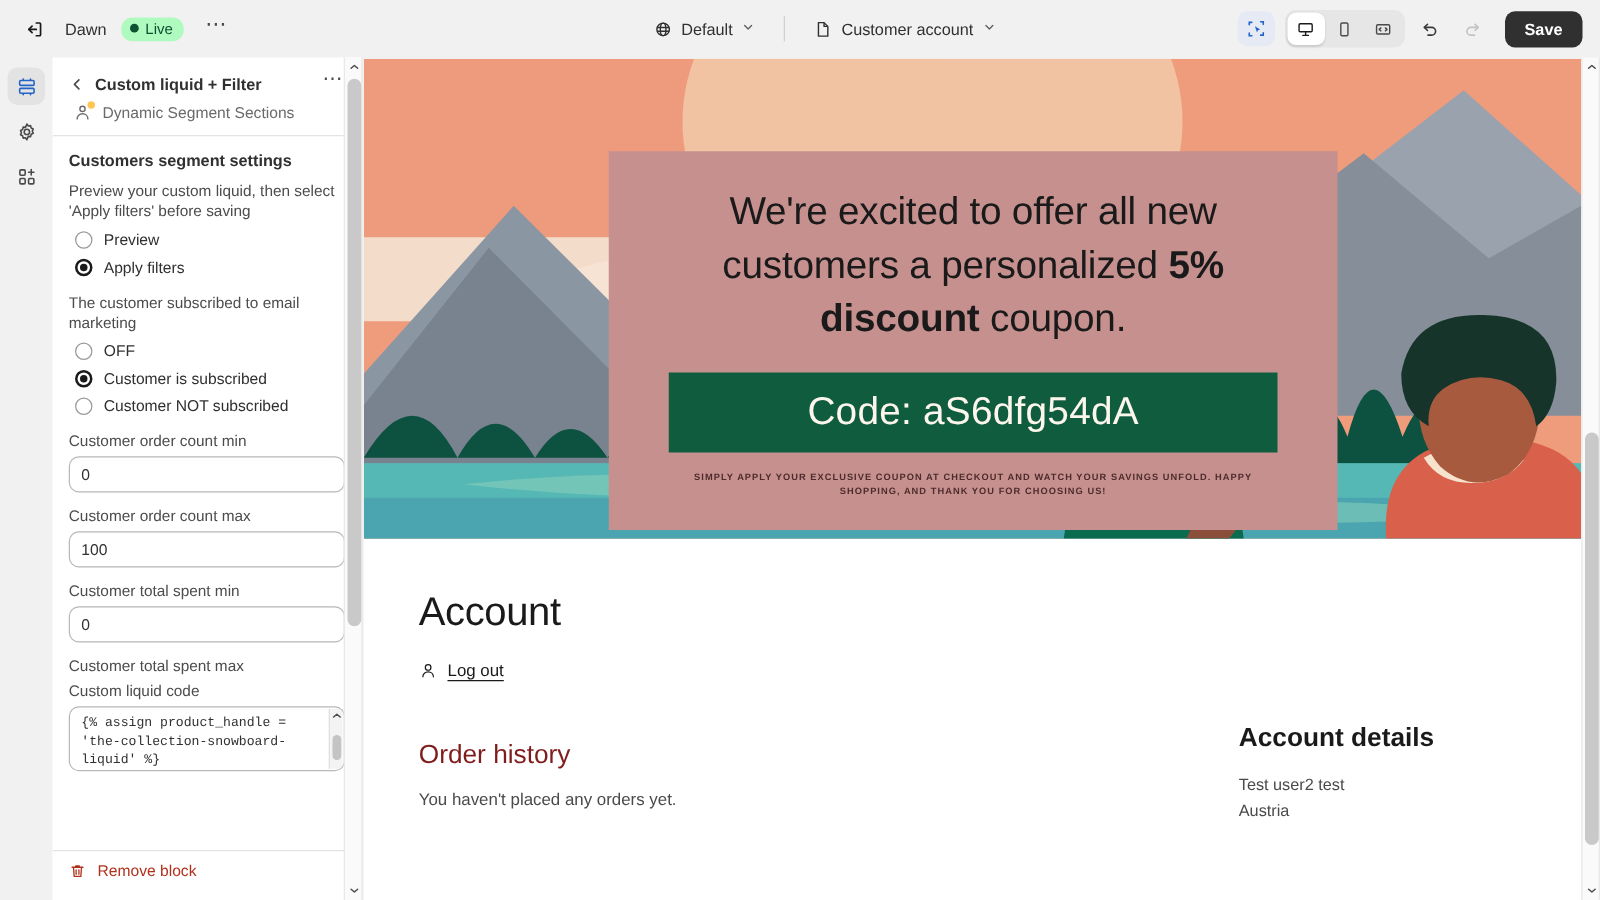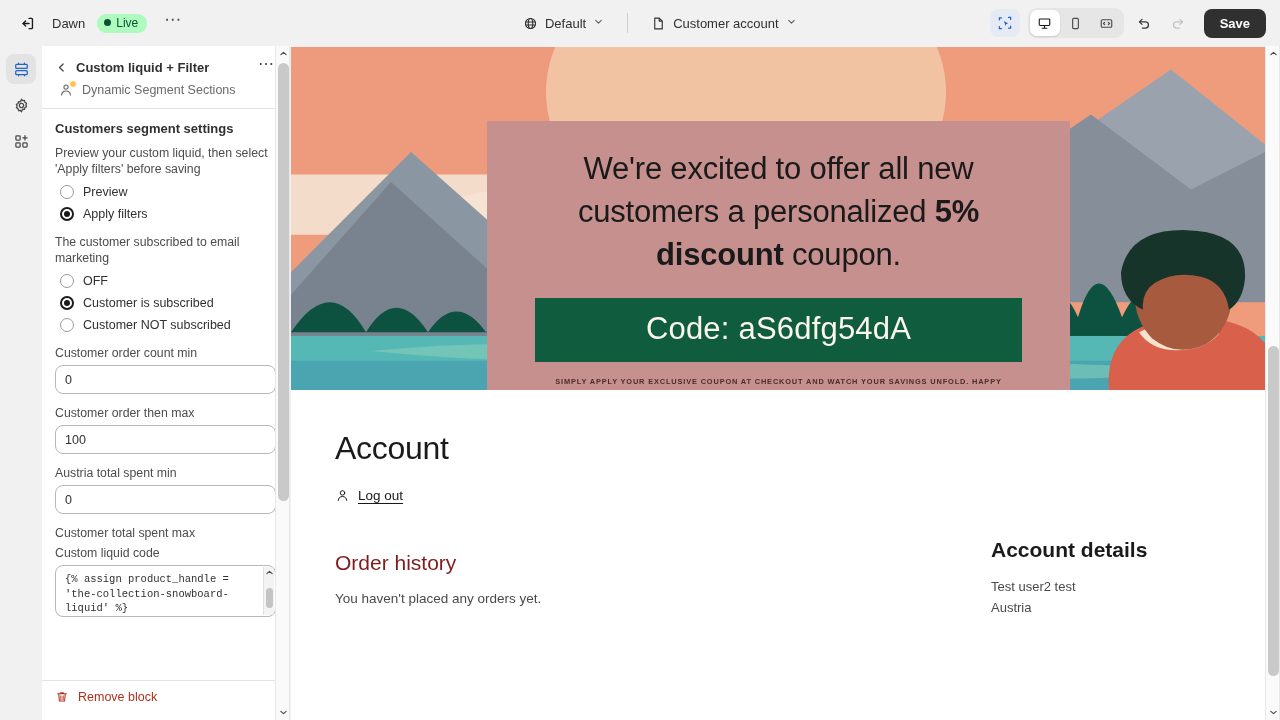--- a/index.html
+++ b/index.html
@@ -190,21 +190,21 @@
   .sb-thumb {
     position: absolute; left: 2px; width: 11px; background: #c9c9c9; border-radius: 6px;
     cursor: pointer;
   }
 
   
   .preview {
     position: absolute; left: 291px; top: 47px; width: 974px; height: 673px;
     background: #fff; overflow: hidden;
   }
-  .hero { position: relative; width: 100%; height: 343px; overflow: hidden; background: #eeb496; }
+  .hero { position: relative; width: 100%; height: 384px; overflow: hidden; background: #eeb496; }
   .hero svg { position: absolute; inset: 0; width: 100%; height: 100%; }
   .banner {
     position: absolute; left: 196px; top: 74px; width: 583px; height: 303px;
     background: #c6908e; display: flex; flex-direction: column;
     align-items: center; justify-content: center; padding: 0 48px;
   }
   .banner-head {
     font-size: 31px; line-height: 43px; color: #1a1a1a; text-align: center;
     font-weight: 400; letter-spacing: -0.2px;
   }
@@ -392,24 +392,24 @@
     </div>
     <div class="radio-row">
       <span class="radio"></span>
       <span class="radio-label">Customer NOT subscribed</span>
     </div>
 
     <div class="group-gap"></div>
     <div class="field-label">Customer order count min</div>
     <input class="tf" value="0" style="">
 
-    <div class="field-label">Customer order then max</div>
+    <div class="field-label">Customer order count max</div>
     <input class="tf" value="100" style="">
 
-    <div class="field-label">Austria total spent min</div>
+    <div class="field-label">Customer total spent min</div>
     <input class="tf" value="0" style="">
 
     <div class="field-label">Customer total spent max</div>
 
     <div class="field-label">Custom liquid code</div>
     <div class="code-box">
       <div class="code-text">{% assign product_handle = 'the-collection-snowboard-liquid' %}</div>
       <div class="code-sb">
         <svg width="9" height="7" viewBox="0 0 12 8" fill="none" stroke="#4a4a4a" stroke-width="1.6" stroke-linecap="round" stroke-linejoin="round" style="margin-top:2px">
             <path d="M2.5 5.5L6 2.5l3.5 3"></path>

